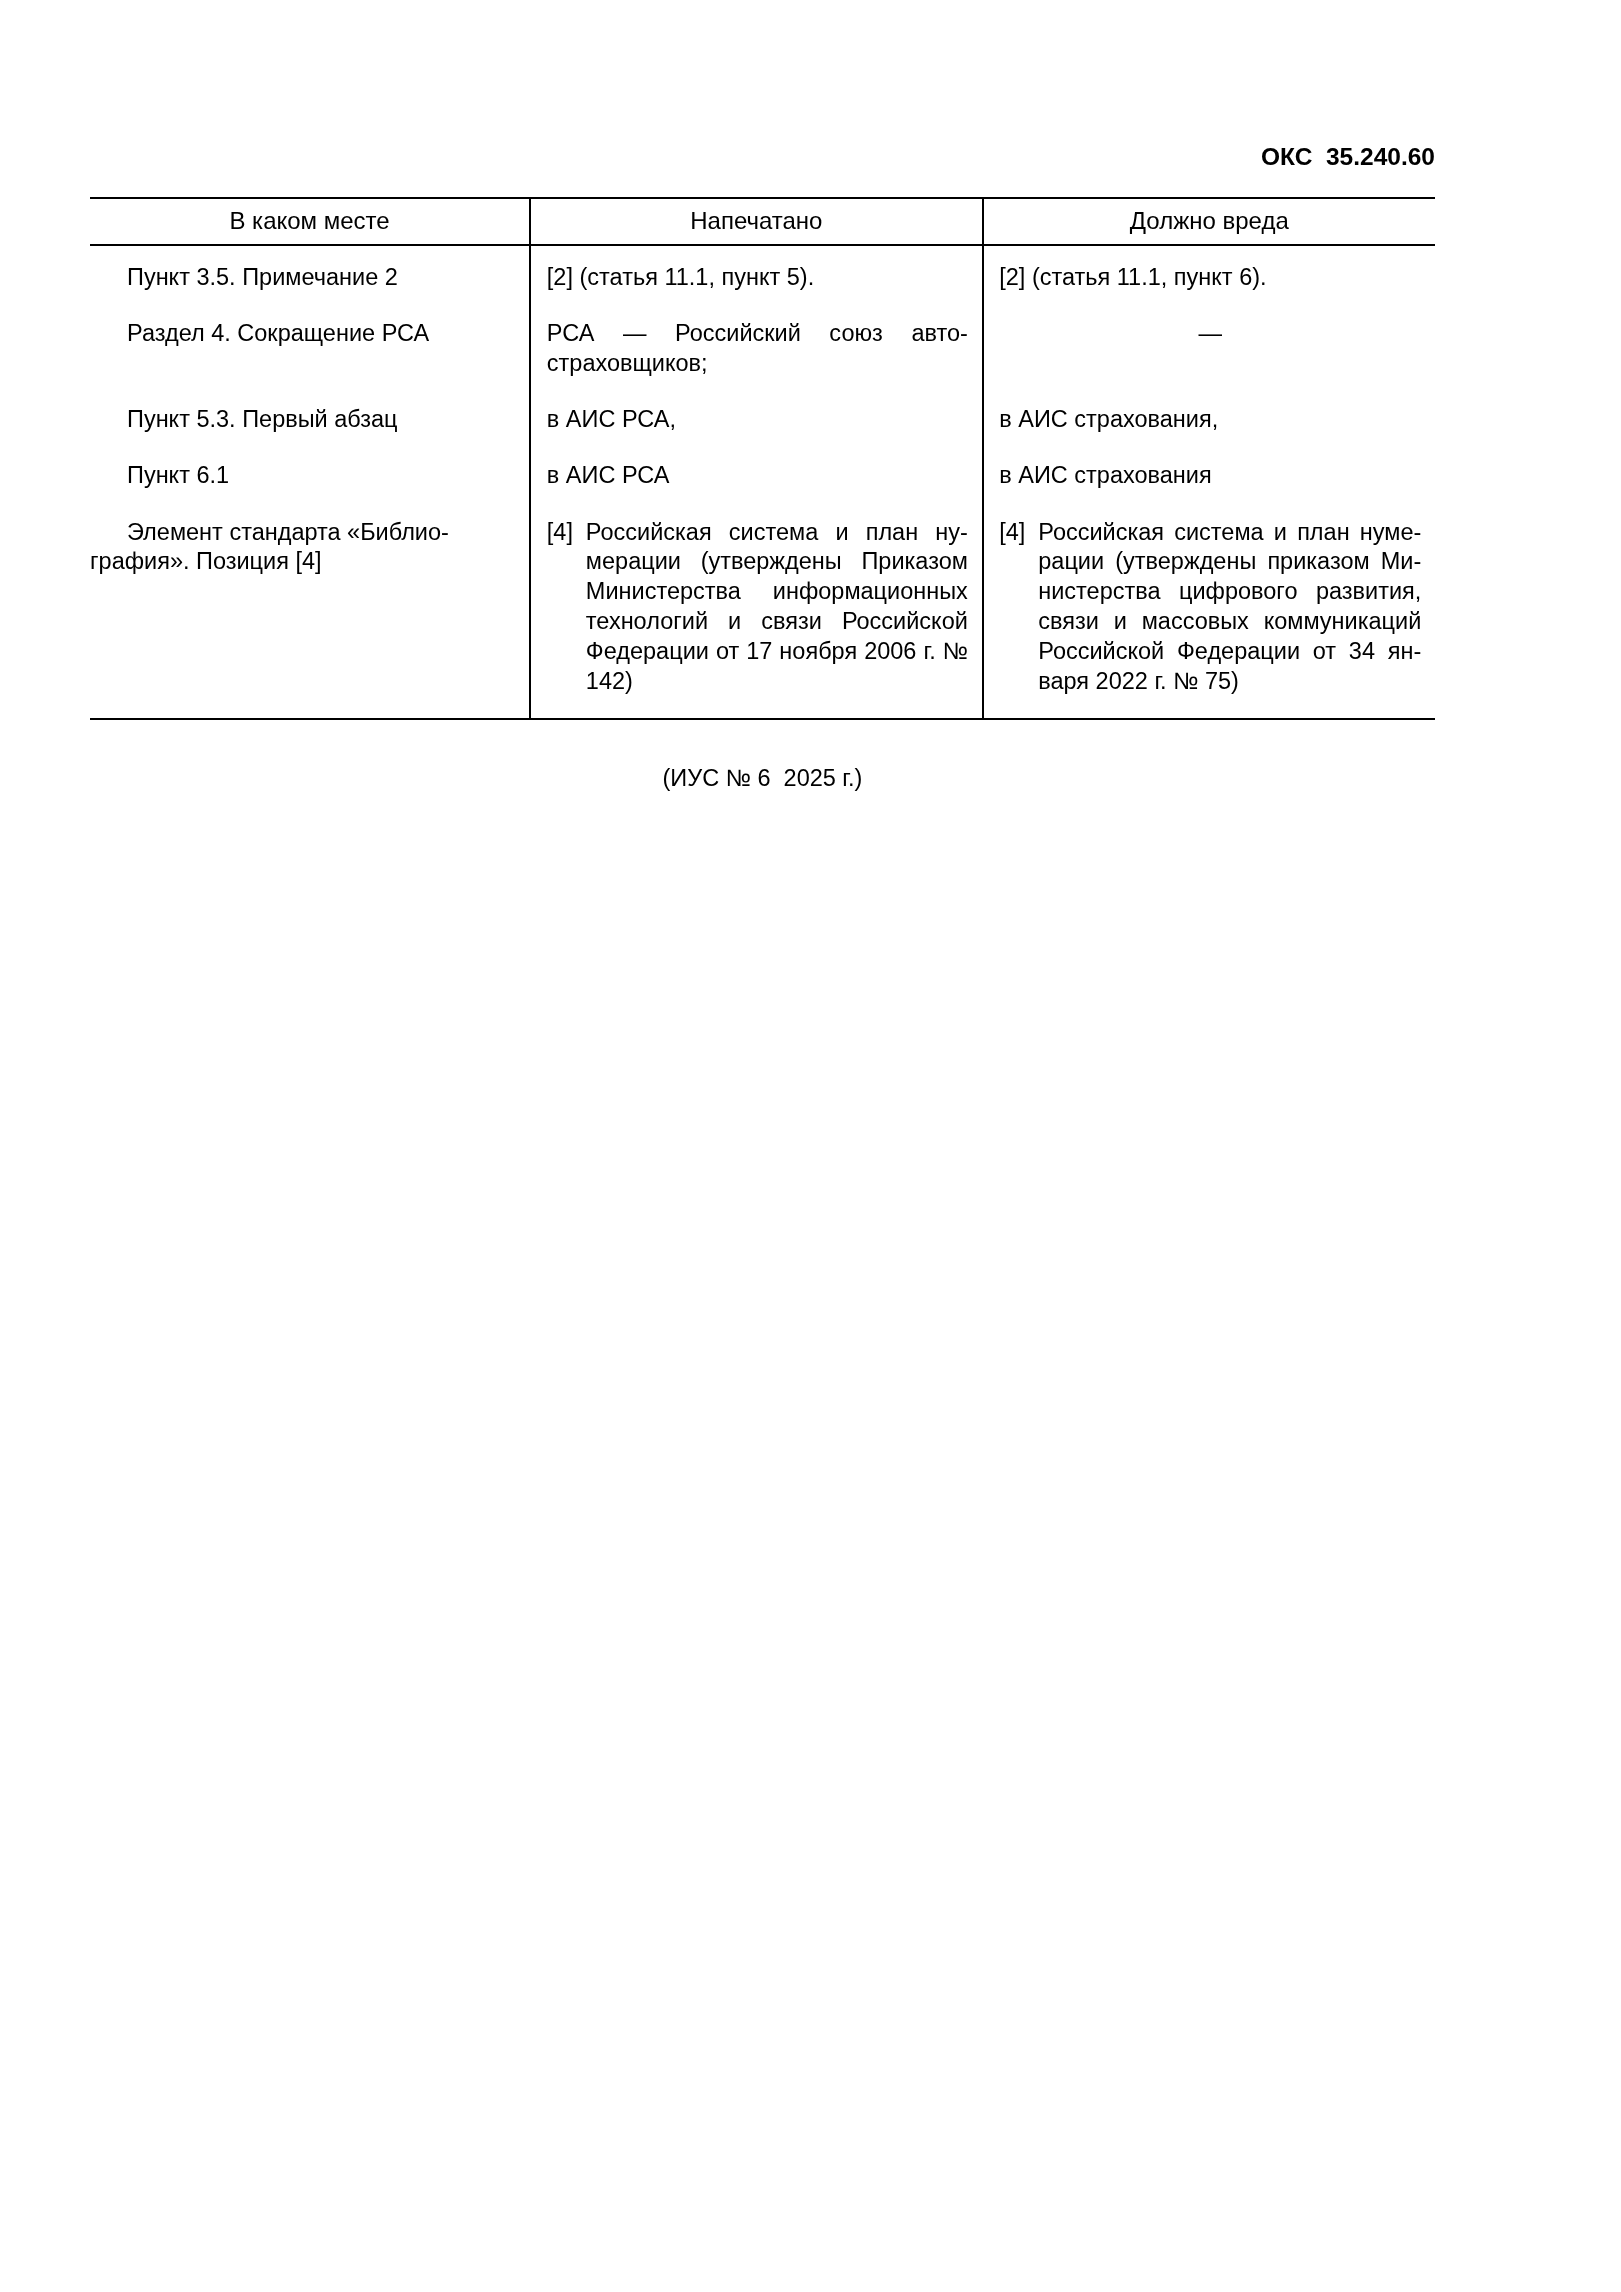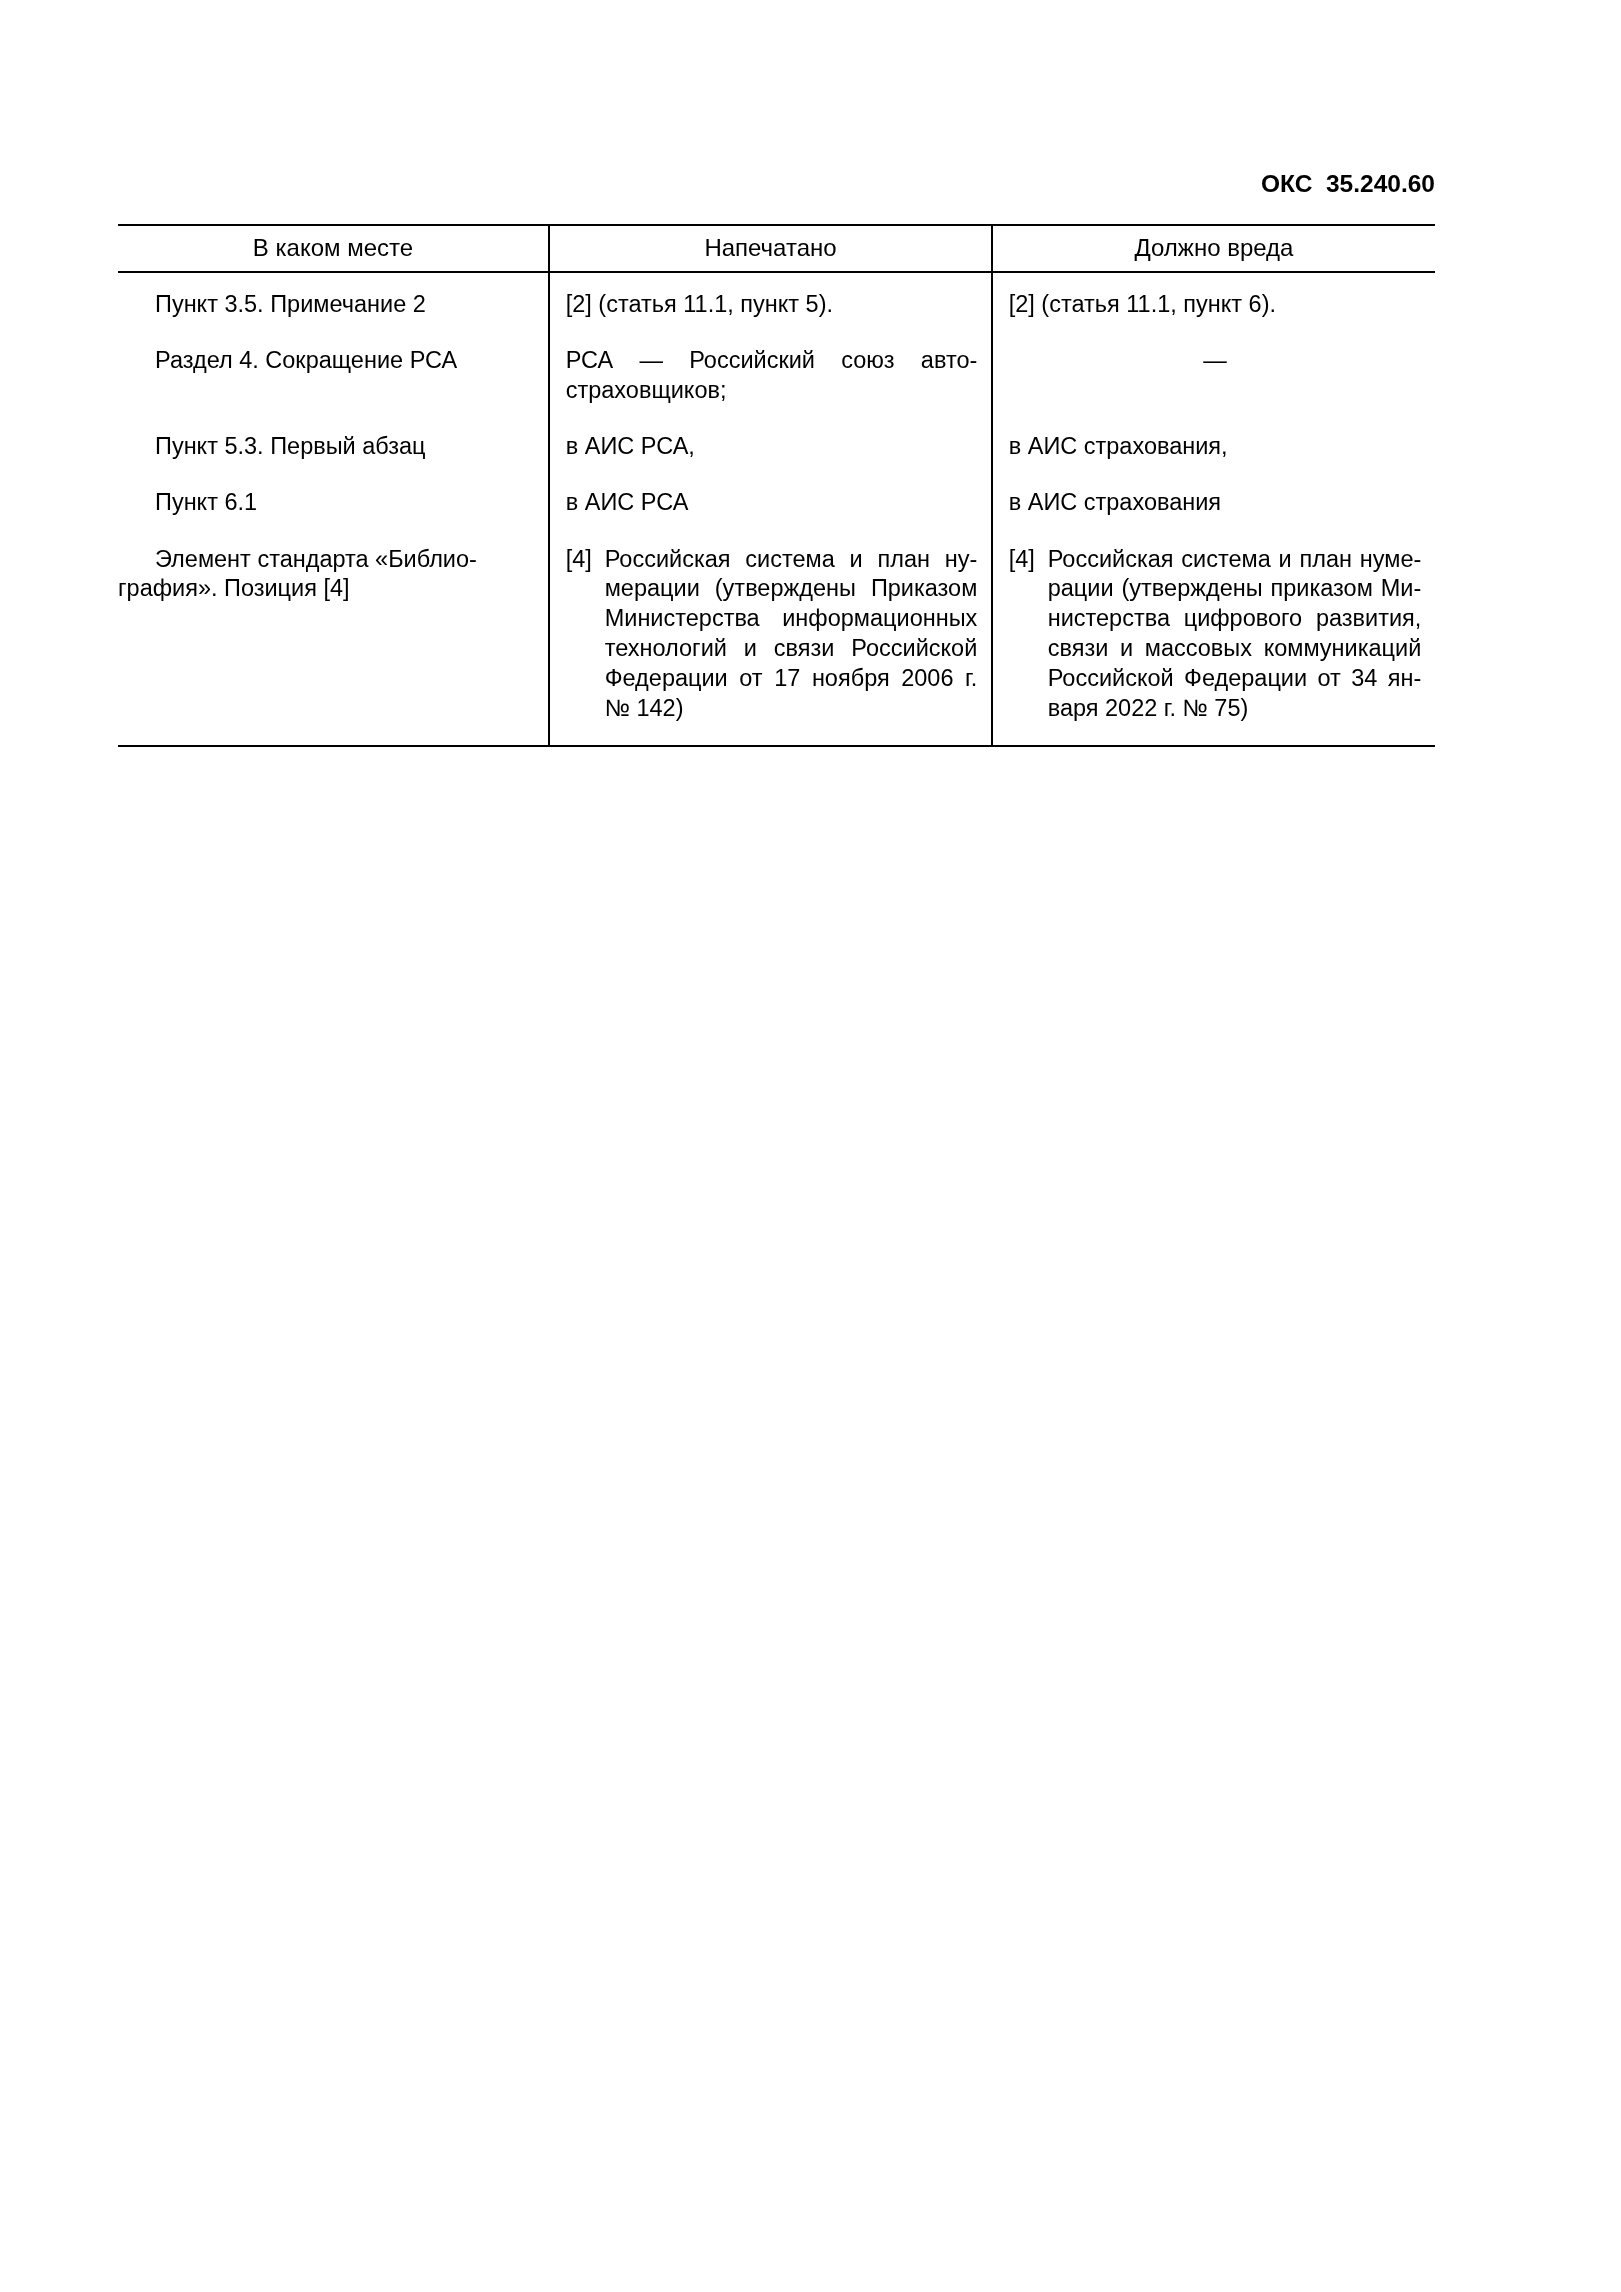--- a/index.html
+++ b/index.html
@@ -5,22 +5,21 @@
   * { box-sizing: border-box; }
   html, body { margin: 0; padding: 0; }
   body {
     width: 1621px;
     height: 2293px;
     background: #ffffff;
     color: #000000;
     font-family: "Liberation Sans", "DejaVu Sans", sans-serif;
   }
   .page {
-    padding: 143px 186px 0 118px;
-    margin-top: 27px;
+    padding: 143px 186px 0 90px;
   }
   .oks {
     font-size: 24.5px;
     font-weight: 700;
     text-align: right;
     white-space: pre;
     margin: 0 0 25.5px 0;
   }
   .title {
     font-size: 24.5px;
@@ -144,15 +143,16 @@
         <td class="text">
           <div class="hang">
             <span class="ref">[4]</span>
             <div class="body">Российская система и план нуме­рации (утверждены приказом Ми­нистерства цифрового развития, связи и массовых коммуникаций Российской Федерации от 34 ян­варя 2022 г. № 75)</div>
           </div>
         </td>
       </tr>
     </tbody>
   </table>
 
+  <div class="ius">(ИУС № 6  2025 г.)</div>
 
 </div>
 
 
 </body></html>

